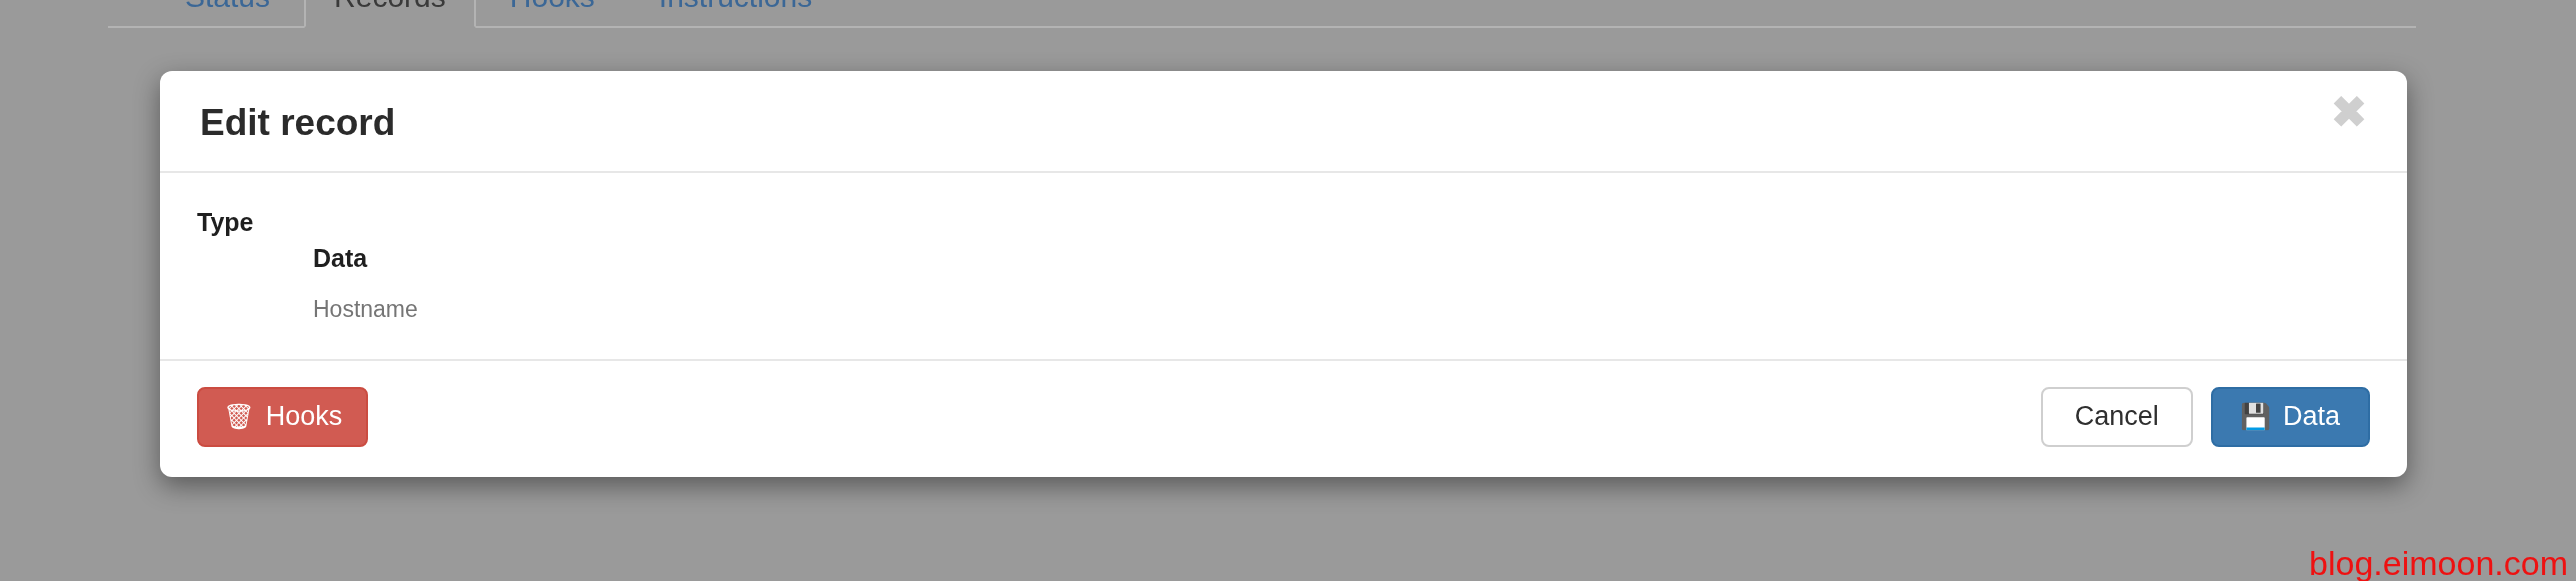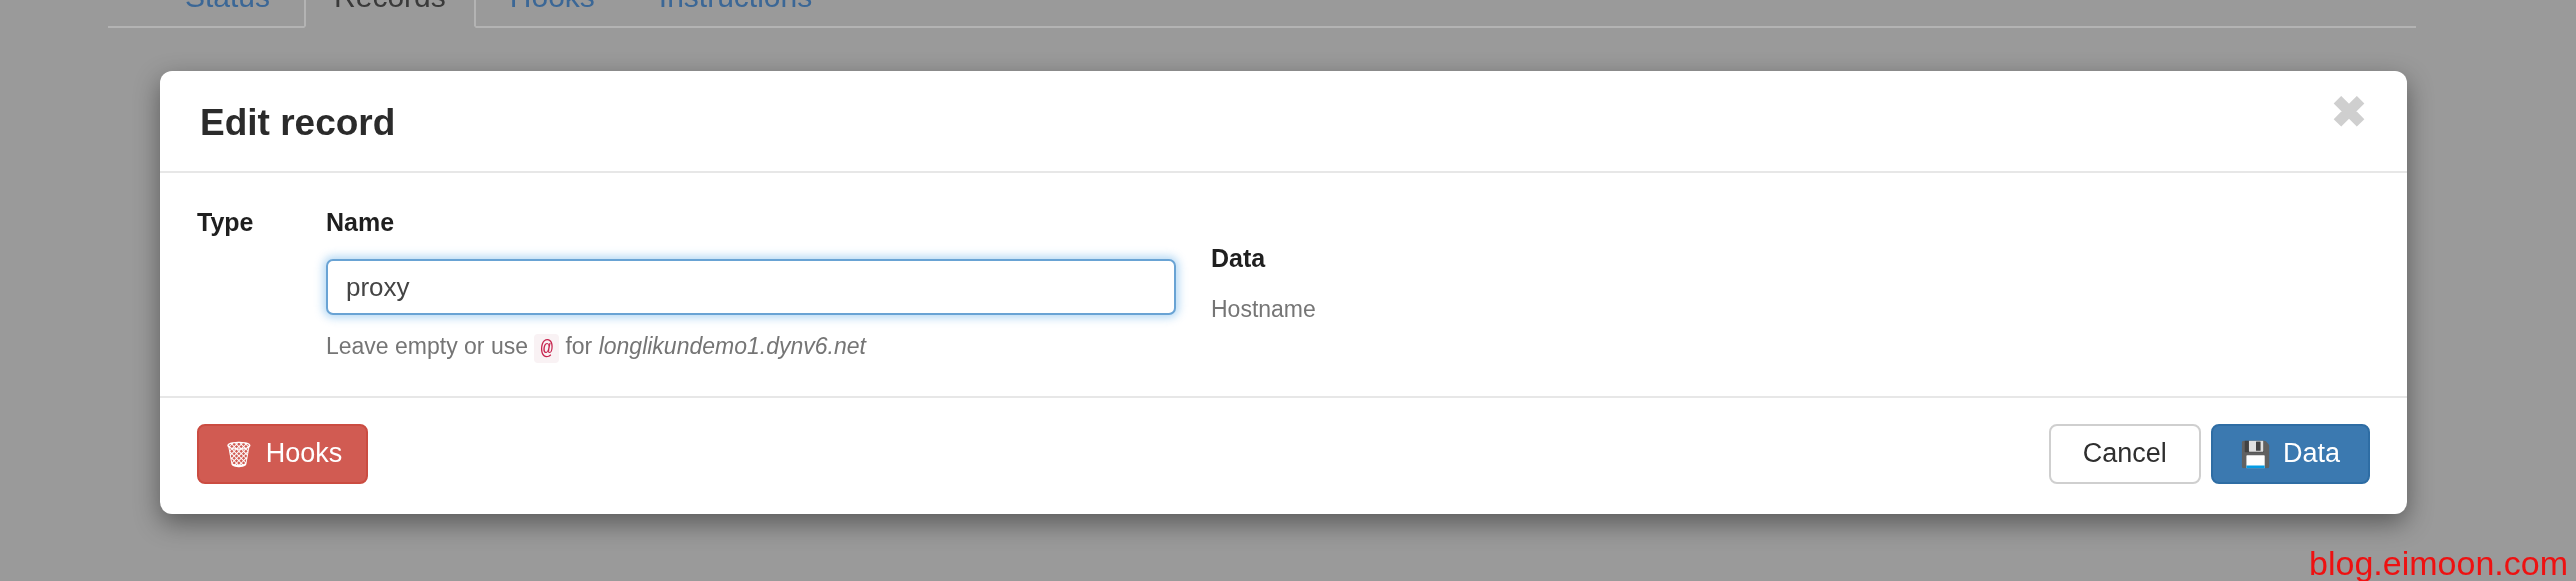--- a/index.html
+++ b/index.html
@@ -86,21 +86,20 @@
     border: none;
     cursor: pointer;
     padding: 0 4px;
     font-family: "Liberation Sans", sans-serif;
   }
 
   .modal-body {
     padding: 34px 37px 34px 37px;
     display: flex;
     align-items: flex-start;
-    gap: 13px;
   }
   .col-type { width: 116px; flex: 0 0 116px; }
   .col-name { width: 850px; flex: 0 0 850px; margin-right: 22px; }
   .col-data { flex: 1 1 auto; margin-top: 36px; }
 
   .field-label {
     font-size: 25px;
     font-weight: bold;
     color: #1f1f1f;
     margin-bottom: 22px;
@@ -146,21 +145,21 @@
     border-radius: 4px;
   }
 
   .modal-footer {
     border-top: 2px solid #e7e7e7;
     padding: 26px 37px 30px 37px;
     display: flex;
     align-items: center;
     justify-content: space-between;
   }
-  .footer-right { display: flex; align-items: center; gap: 10px; }
+  .footer-right { display: flex; align-items: center; gap: 18px; }
 
   .btn {
     font-size: 27px;
     font-family: "Liberation Sans", sans-serif;
     border-radius: 8px;
     padding: 11px 24px;
     border: 2px solid transparent;
     cursor: pointer;
     line-height: 1.25;
     display: inline-flex;
@@ -203,30 +202,20 @@
     <div class="modal-title">Edit record</div>
     <button class="close-btn">✖</button>
   </div>
 
   <div class="modal-body">
 
     <div class="col-type">
       <div class="field-label">Type</div>
     </div>
 
-    <div class="col-name">
-      <div class="field-label">Name</div>
-      <input class="text-input focused" type="text" value="proxy" style="">
-      <div class="help-text">
-        <span>Leave empty or use</span>
-        <code class="at">@</code>
-        <span>for</span>
-        <em>longlikundemo1.dynv6.net</em>
-      </div>
-    </div>
 
     <div class="col-data">
       <div class="field-label">Data</div>
       <div class="help-text">Hostname</div>
     </div>
 
   </div>
 
   <div class="modal-footer">
     <button class="btn btn-danger">

